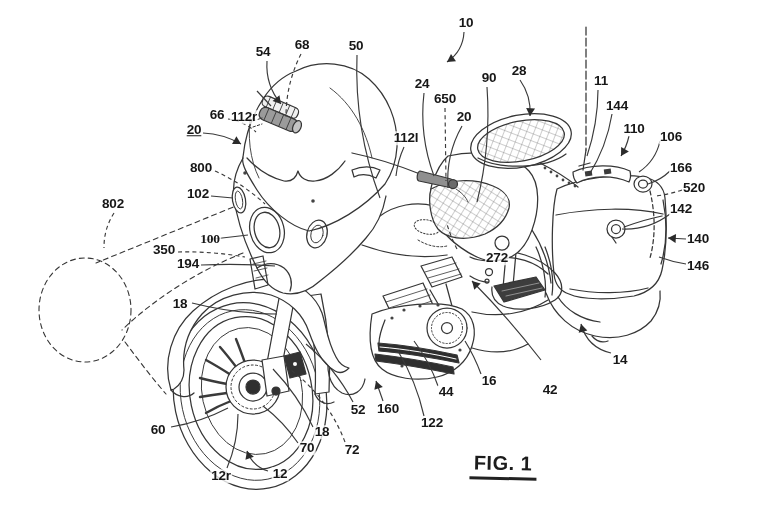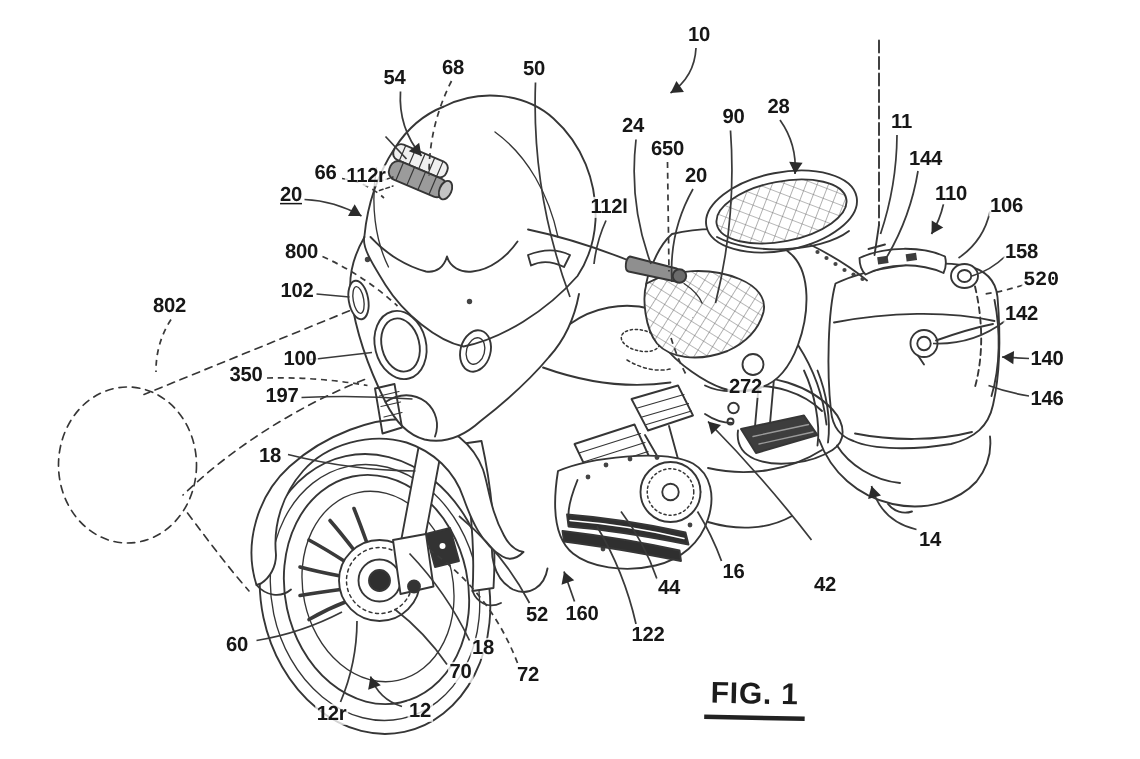--- a/index.html
+++ b/index.html
@@ -252,36 +252,36 @@
       <div class="ref-label" style="left: 466px; top: 23px;">10</div>
       <div class="ref-label" style="left: 263px; top: 52px;">54</div>
       <div class="ref-label" style="left: 302px; top: 45px;">68</div>
       <div class="ref-label" style="left: 356px; top: 46px;">50</div>
       <div class="ref-label" style="left: 244px; top: 86px; margin-top: 31px;">112r</div>
       <div class="ref-label" style="left: 217px; top: 115px;">66</div>
       <div class="ref-label" style="left: 194px; top: 130px; text-decoration: underline;">20</div>
       <div class="ref-label" style="left: 201px; top: 168px;">800</div>
       <div class="ref-label" style="left: 198px; top: 194px;">102</div>
       <div class="ref-label" style="left: 113px; top: 204px;">802</div>
-      <div class="ref-label" style="left: 200px; top: 239px;">100</div>
+      <div class="ref-label" style="left: 210px; top: 239px; font-family: Liberation Serif, serif;">100</div>
       <div class="ref-label" style="left: 164px; top: 250px;">350</div>
-      <div class="ref-label" style="left: 188px; top: 264px;">197</div>
+      <div class="ref-label" style="left: 188px; top: 264px;">194</div>
       <div class="ref-label" style="left: 180px; top: 304px;">18</div>
       <div class="ref-label" style="left: 422px; top: 84px;">24</div>
       <div class="ref-label" style="left: 445px; top: 99px;">650</div>
       <div class="ref-label" style="left: 464px; top: 117px;">20</div>
       <div class="ref-label" style="left: 406px; top: 138px;">112l</div>
       <div class="ref-label" style="left: 489px; top: 78px;">90</div>
       <div class="ref-label" style="left: 519px; top: 71px;">28</div>
       <div class="ref-label" style="left: 601px; top: 81px;">11</div>
       <div class="ref-label" style="left: 617px; top: 106px;">144</div>
       <div class="ref-label" style="left: 634px; top: 129px;">110</div>
       <div class="ref-label" style="left: 671px; top: 137px;">106</div>
-      <div class="ref-label" style="left: 681px; top: 168px;">158</div>
-      <div class="ref-label" style="left: 694px; top: 188px; font-family: Liberation Mono, monospace;">520</div>
+      <div class="ref-label" style="left: 681px; top: 168px;">166</div>
+      <div class="ref-label" style="left: 694px; top: 188px;">520</div>
       <div class="ref-label" style="left: 681px; top: 209px;">142</div>
       <div class="ref-label" style="left: 698px; top: 239px;">140</div>
       <div class="ref-label" style="left: 698px; top: 266px;">146</div>
       <div class="ref-label" style="left: 620px; top: 360px;">14</div>
       <div class="ref-label" style="left: 550px; top: 366px; margin-top: 24px;">42</div>
       <div class="ref-label" style="left: 461px; top: 258px; margin-left: 36px;">272</div>
       <div class="ref-label" style="left: 489px; top: 381px;">16</div>
       <div class="ref-label" style="left: 446px; top: 392px;">44</div>
       <div class="ref-label" style="left: 432px; top: 423px;">122</div>
       <div class="ref-label" style="left: 388px; top: 409px;">160</div>

